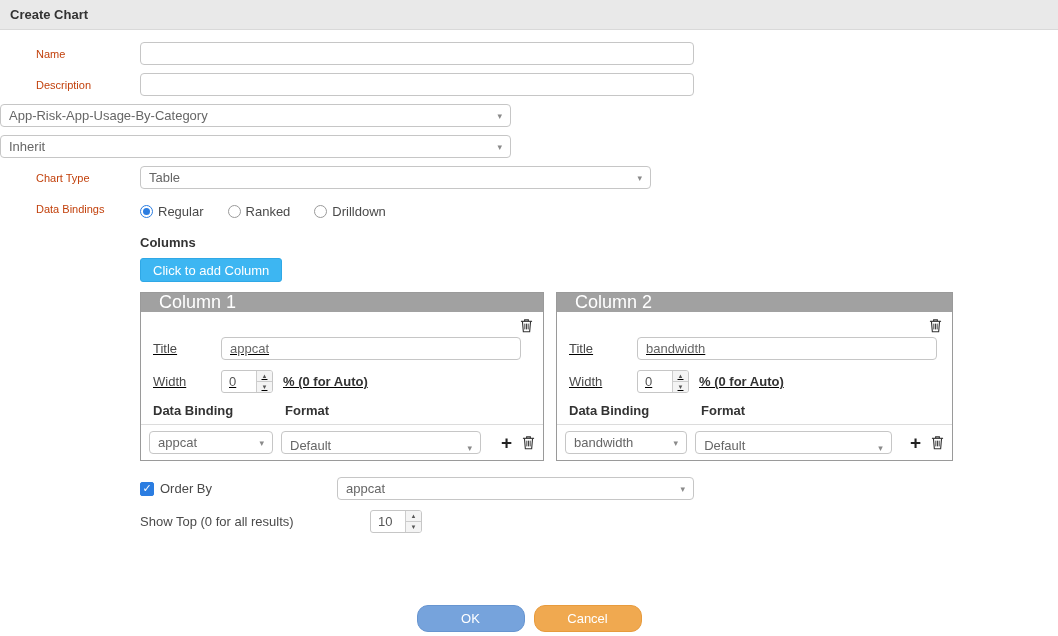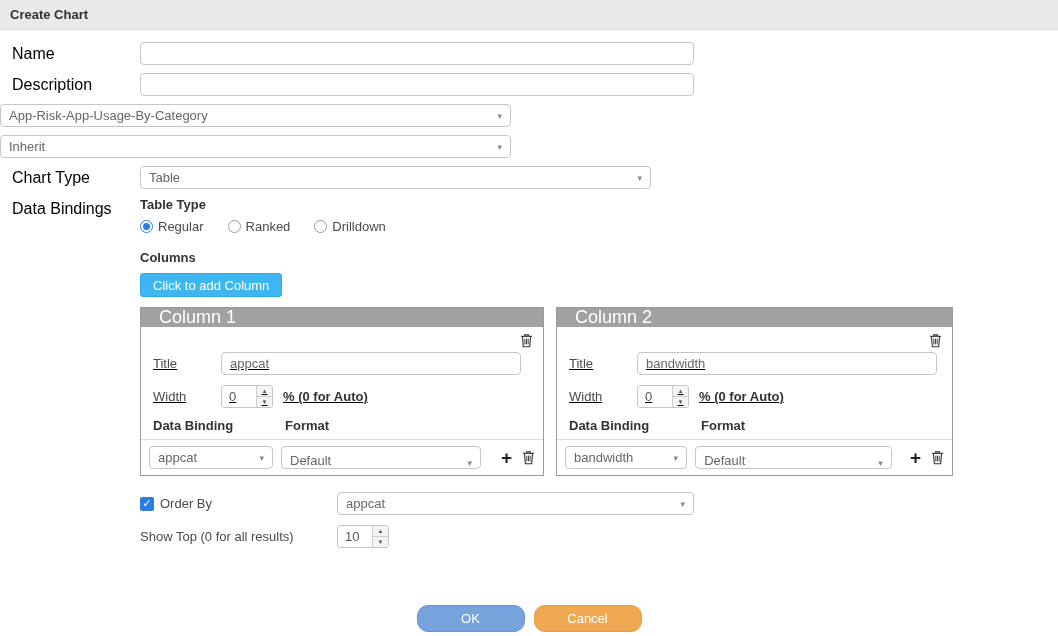--- a/index.html
+++ b/index.html
@@ -6,21 +6,21 @@
   html,body { width:1058px; height:636px; background:#fff; overflow:hidden;
     font-family:"Liberation Sans","DejaVu Sans",sans-serif; }
   .page { position:relative; width:1058px; height:636px; }
 
   .titlebar { height:30px; background:#e9e9e9; border-bottom:1px solid #d9d9d9;
     display:flex; align-items:center; padding-left:10px;
     font-size:13px; font-weight:bold; color:#333; }
 
   .form-area { padding-top:12px; }
   .row { display:flex; margin-bottom:8px; }
-  .row > .label { flex:0 0 140px; padding:4px 16px 0 12px; font-size:16px; color:#000000; line-height:16px; }
+  .row > .label { flex:0 0 140px; padding:4px 16px 0 36px; font-size:11px; color:#c2410c; line-height:16px; }
 
   .ti, .dd { height:23px; border:1px solid #c6c6c6; border-radius:4px; background:#fff;
     font-size:13px; color:#666; }
   input.ti { width:554px; padding:0 8px; outline:none; font-family:"Liberation Sans",sans-serif; }
   .dd { width:511px; display:flex; align-items:center; padding:0 8px; position:relative; cursor:default; }
   .dd .dd-text { flex:1; overflow:hidden; white-space:nowrap; }
   .dd .caret { color:#8a8a8a; font-size:9px; padding-left:6px; }
 
   .bold-label { font-size:13px; font-weight:bold; color:#333; }
 
@@ -64,21 +64,21 @@
   .plus { font-size:19px; font-weight:bold; color:#222; line-height:14px; cursor:pointer; padding:0 2px; }
   .trash-btn { cursor:pointer; display:inline-flex; }
 
   .orderby-row { display:flex; align-items:center; margin-top:16px; }
   .orderby-left { width:197px; display:flex; align-items:center; gap:6px; }
   .cb { width:14px; height:14px; background:#2b7de1; border:1px solid #2b7de1; border-radius:2px;
     color:#fff; font-size:11px; display:inline-flex; align-items:center; justify-content:center; }
   .orderby-label { font-size:13px; color:#4a4a4a; }
   .dd.orderby { width:357px; }
 
-  .showtop-row { display:flex; align-items:center; margin-top:10px; }
+  .showtop-row { display:flex; align-items:center; margin-top:10px;gap:33px; }
   .showtop-row .stlabel { width:197px; font-size:13px; color:#4a4a4a; }
 
   .footer { position:absolute; left:0; right:0; bottom:4px; display:flex; justify-content:center; gap:9px; }
   .btn { width:108px; height:27px; border-radius:11px; font-size:13px; color:#fff; cursor:pointer;
     font-family:"Liberation Sans",sans-serif; }
   .btn.ok { background:#76a3dc; border:1px solid #6795d0; }
   .btn.cancel { background:#f0a950; border:1px solid #e89b3c; }
 </style>
 </head>
 <body>
@@ -118,21 +118,20 @@
       <div class="dd">
         <span class="dd-text">Table</span>
         <span class="caret">▾</span>
       </div>
     </div>
 
     <div class="row">
       <div class="label">Data Bindings</div>
       <div>
 
-        <div class="bold-label">Table Type</div>
 
         <div class="radio-row">
           <span class="radio checked">
             <span class="rb">
                 <i></i>
               </span>
             <span>Regular</span>
           </span>
           <span class="radio">
             <span class="rb">

